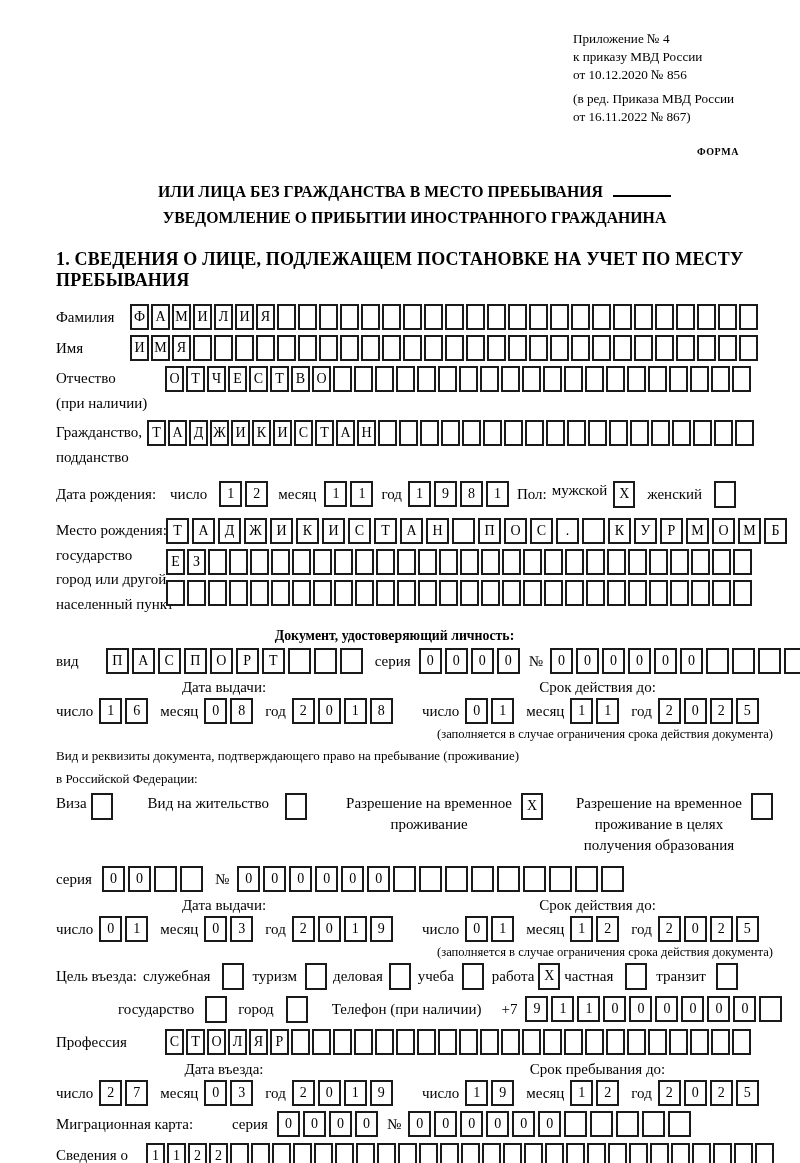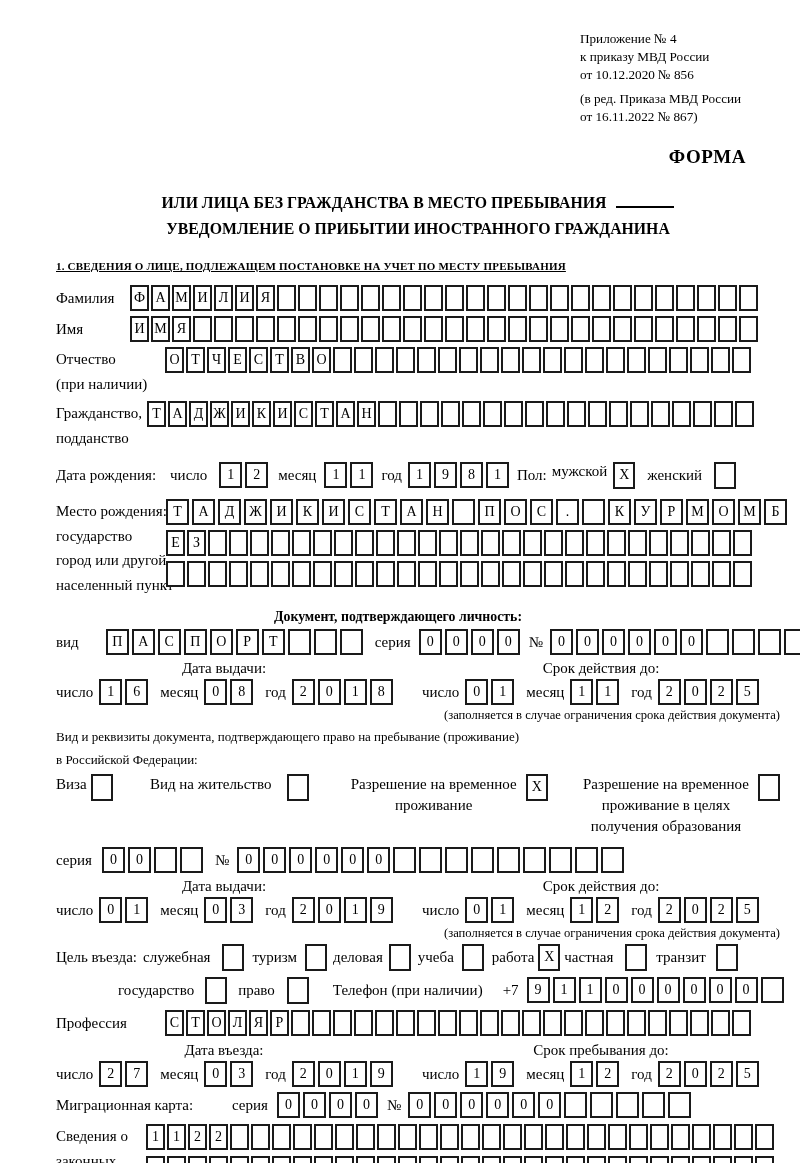--- a/index.html
+++ b/index.html
@@ -1,24 +1,24 @@
 <!DOCTYPE html>
 <html><head>
 <meta charset="utf-8">
 <style>
   html,body{margin:0;padding:0;background:#fff;}
   body{width:800px;height:1163px;color:#000;font-family:"Liberation Serif","DejaVu Serif",serif;}
-  .page{box-sizing:border-box;width:800px;height:1163px;padding:30px 20px 8px 56px;overflow:hidden;}
+  .page{box-sizing:border-box;width:800px;height:1163px;padding:30px 27px 8px 56px;overflow:hidden;}
 
   .hdr{margin-left:auto;width:200px;font-size:13.2px;line-height:1.38;}
   .hdr div.gap{margin-top:5px;}
-  .forma{text-align:right;padding-right:34px;font-weight:bold;font-size:19px;letter-spacing:.6px;margin-top:20px;}
+  .forma{text-align:right;padding-right:34px;font-weight:bold;font-size:10px;letter-spacing:.6px;margin-top:20px;}
   .title{margin-top:22px;text-align:center;font-weight:bold;font-size:15.8px;line-height:1.62;}
   .blank-line{display:inline-block;width:58px;border-bottom:2px solid #000;height:.95em;margin-left:10px;}
-  .sec-h{margin-top:19px;margin-bottom:13px;font-weight:bold;font-size:11px;letter-spacing:.2px;text-decoration:underline;}
+  .sec-h{margin-top:19px;margin-bottom:13px;font-weight:bold;font-size:18px;letter-spacing:.2px;}
 
   .row{display:flex;align-items:flex-start;margin-bottom:5px;}
   .lbl{font-size:15px;line-height:26px;flex:none;white-space:nowrap;}
   .lblblock{flex:none;font-size:15px;line-height:24.5px;white-space:nowrap;}
   .cells{display:flex;gap:2px;flex:none;}
   .cell{box-sizing:border-box;flex:none;width:19px;height:26px;border:2px solid #1a1a1a;
         display:flex;align-items:center;justify-content:center;font-size:14px;background:#fff;}
   .cells-w{gap:3px;}
   .cells-w .cell{width:23px;}
   .cb{gap:0;}
@@ -345,21 +345,21 @@
           <span class="cell"></span>
           <span class="cell"></span>
           <span class="cell"></span>
           <span class="cell"></span>
           <span class="cell"></span>
           <span class="cell"></span>
         </span>
     </span>
   </div>
 
-  <div class="docline">Документ, подтверждающего личность:</div>
+  <div class="docline">Документ, удостоверяющий личность:</div>
 
   <div class="row" style="align-items:center;">
     <span class="lbl" style="margin-right:27px;">вид</span>
     <span class="cells cells-w">
         <span class="cell">П</span>
         <span class="cell">А</span>
         <span class="cell">С</span>
         <span class="cell">П</span>
         <span class="cell">О</span>
         <span class="cell">Р</span>
@@ -581,21 +581,21 @@
     <span class="cells cb" style="margin-left:10px;">
         <span class="cell"></span>
       </span>
   </div>
 
   <div class="purpose indent2">
     <span>государство</span>
     <span class="cells cb" style="margin-left:11px;">
         <span class="cell"></span>
       </span>
-    <span class="plbl">право</span>
+    <span class="plbl">город</span>
     <span class="cells cb" style="margin-left:12px;">
         <span class="cell"></span>
       </span>
     <span class="plbl" style="margin-left:24px;">Телефон (при наличии)</span>
     <span class="plbl" style="margin-left:20px;">+7</span>
     <span class="cells cells-w" style="margin-left:8px;">
         <span class="cell">9</span>
         <span class="cell">1</span>
         <span class="cell">1</span>
         <span class="cell">0</span>

